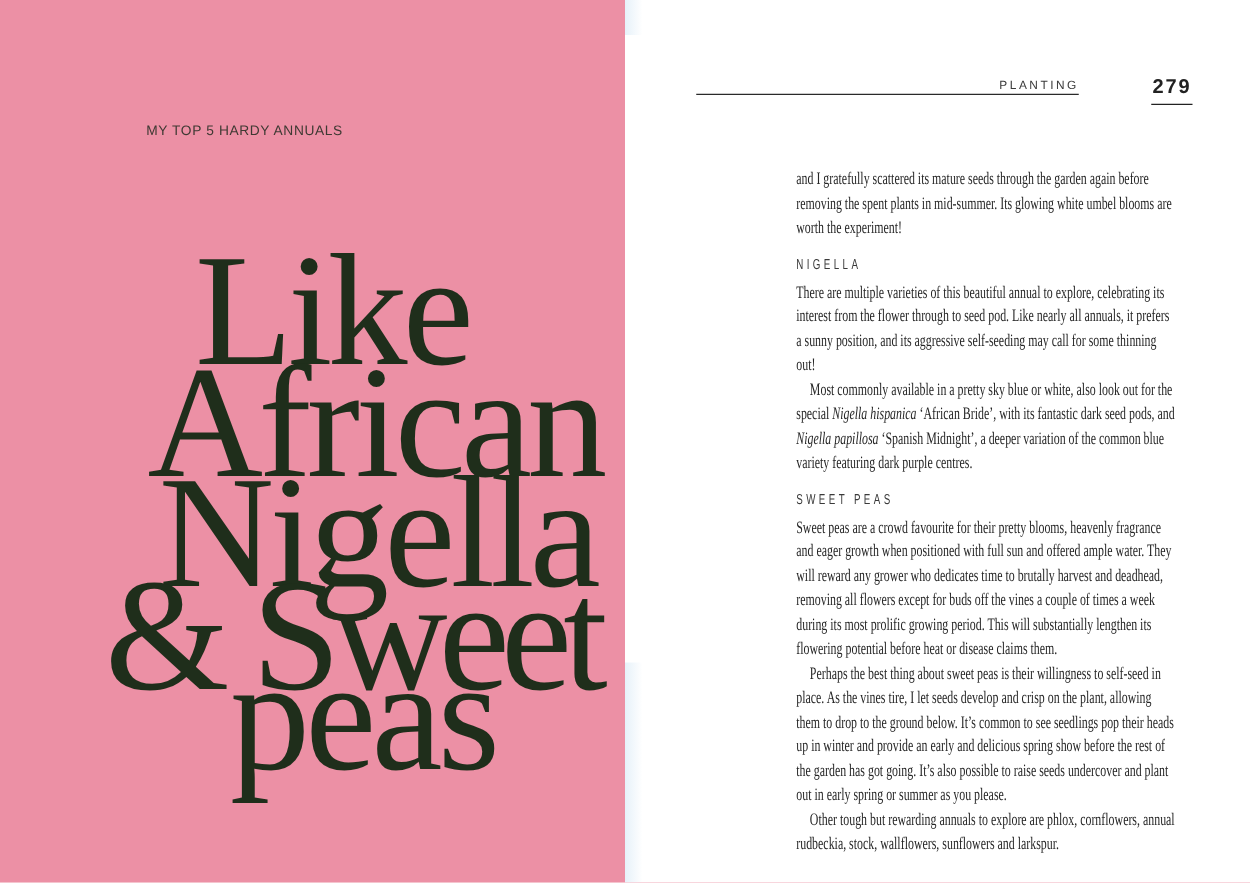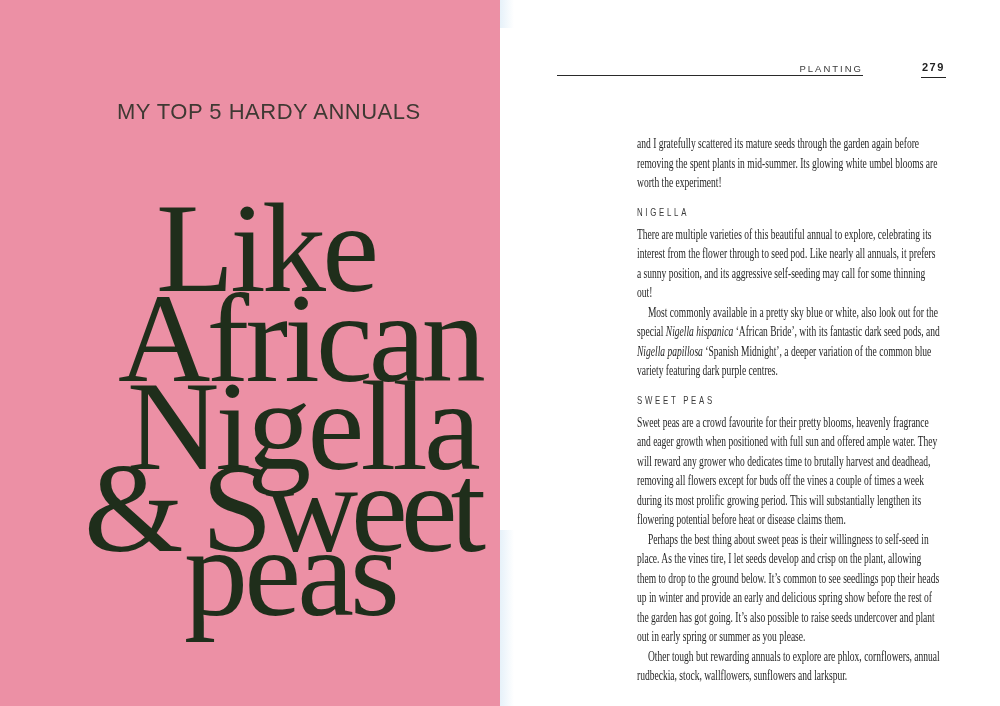--- a/index.html
+++ b/index.html
@@ -20,21 +20,21 @@
     position:absolute;left:0;top:0;width:500px;height:706px;
     background:var(--pink);overflow:hidden;
   }
   .spine-shadow{
     position:absolute;left:500px;top:0;width:14px;height:706px;
     background:linear-gradient(to right, rgba(210,230,245,.55), rgba(255,255,255,0));
   }
   .eyebrow{
     position:absolute;left:117px;top:99px;
     font-family:"Liberation Sans",sans-serif;
-    font-size:22px;letter-spacing:.5px;font-weight:400;
+    font-size:11px;letter-spacing:.5px;font-weight:400;
     color:var(--heading-gray);white-space:nowrap;
   }
   .dl{
     position:absolute;
     font-family:"Liberation Serif",serif;
     font-size:128px;line-height:1;letter-spacing:-0.03em;
     color:var(--ink);white-space:nowrap;font-weight:400;
   }
   .dl-0{left:80px;top:94px;}
   .dl-1{left:156px;top:184px;}
@@ -53,21 +53,21 @@
     position:absolute;left:57px;top:47px;width:306px;height:1px;
     background:var(--rule);
   }
   .section-label{
     position:absolute;left:57px;top:35px;width:306px;text-align:right;
     font-family:"Liberation Sans",sans-serif;font-size:9.5px;
     letter-spacing:2px;color:#3a3a3a;
   }
   .page-number{
     position:absolute;left:421px;top:33px;
-    font-family:"Liberation Sans",sans-serif;font-size:11px;font-weight:bold;
+    font-family:"Liberation Sans",sans-serif;font-size:16px;font-weight:bold;
     letter-spacing:1.5px;color:#222;
     border-bottom:1.5px solid #222;padding:0 1px 4px 1px;
   }
   .body-col{
     position:absolute;left:137px;top:106px;width:446px;
     transform:scaleX(0.68);transform-origin:0 0;
     color:var(--body-text);
   }
   .para{
     font-family:"Liberation Serif",serif;

